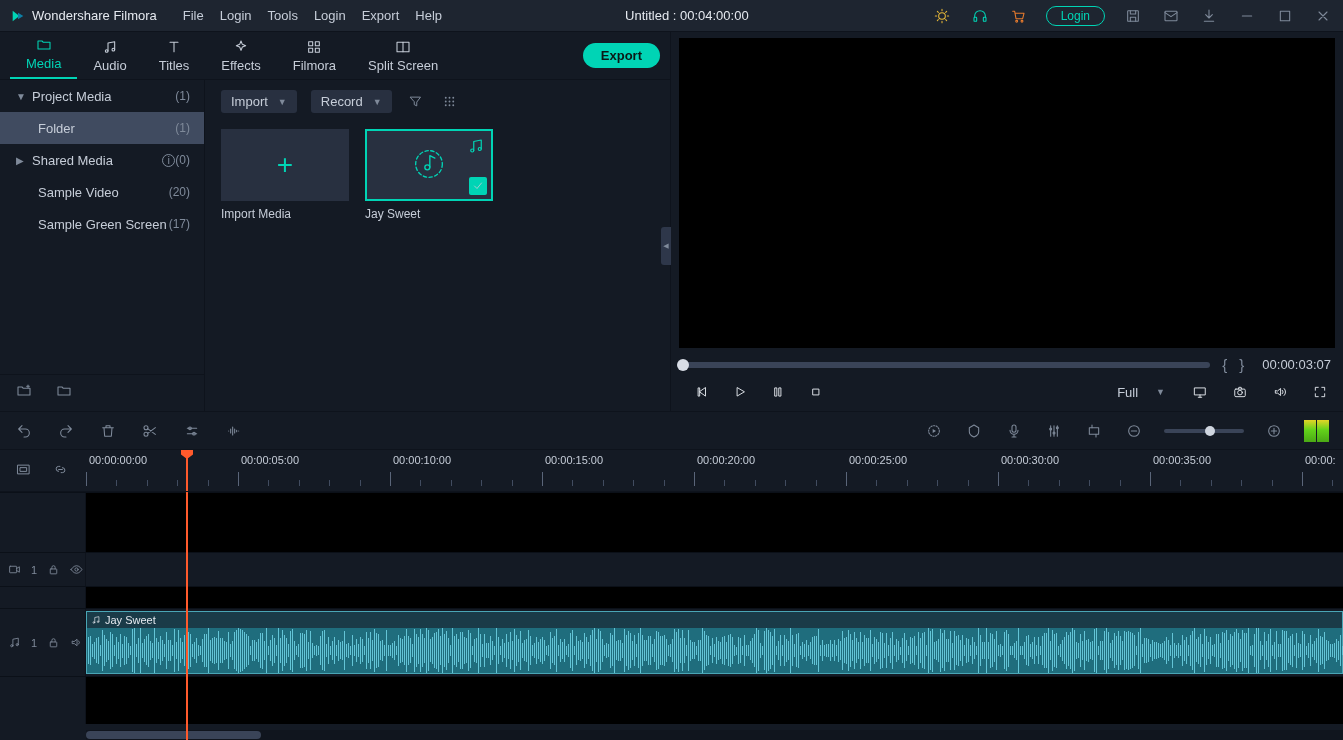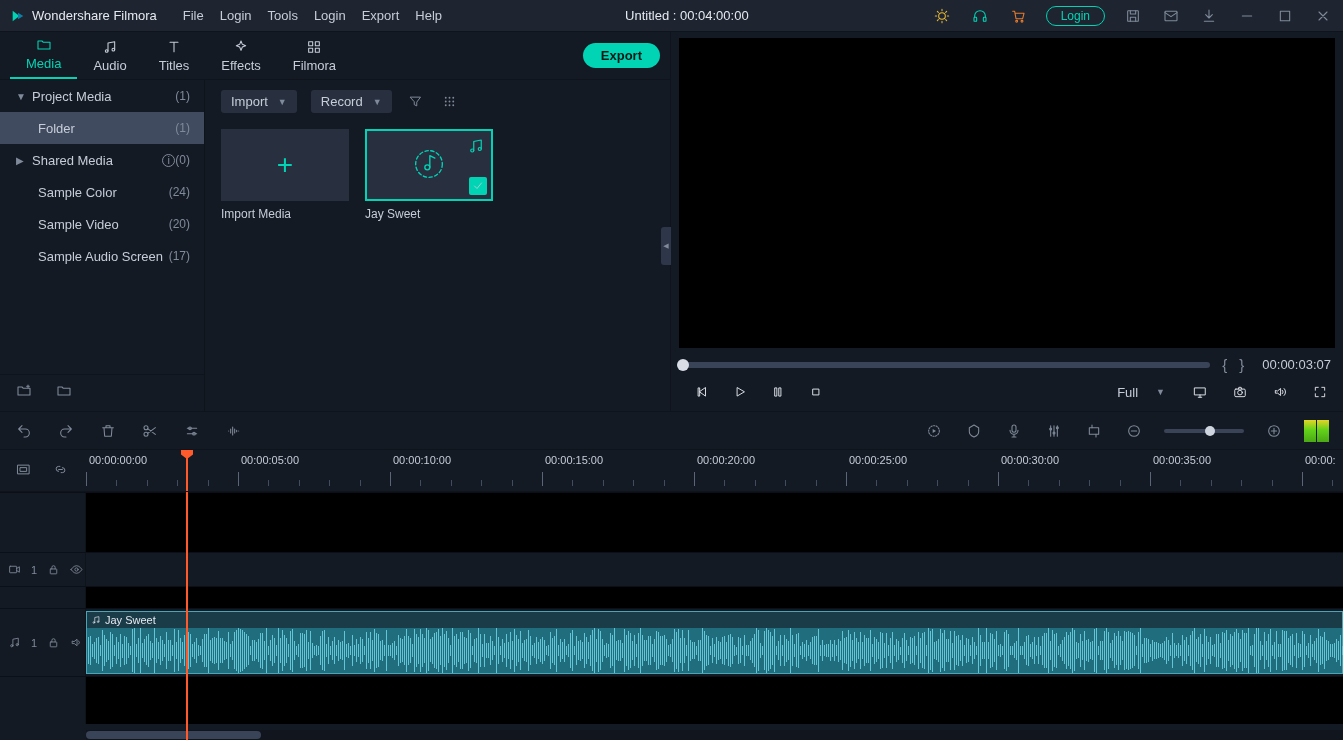--- a/index.html
+++ b/index.html
@@ -311,20 +311,29 @@
         <span class="tab-icon">
             <svg viewBox="0 0 24 24">
               <rect x="4" y="4" width="6" height="6"></rect>
               <rect x="14" y="4" width="6" height="6"></rect>
               <rect x="4" y="14" width="6" height="6"></rect>
               <rect x="14" y="14" width="6" height="6"></rect>
             </svg>
           </span>
         <span>Filmora</span>
       </div>
+      <div class="tab">
+        <span class="tab-icon">
+            <svg viewBox="0 0 24 24">
+              <rect x="3" y="5" width="18" height="14"></rect>
+              <path d="M12 5v14"></path>
+            </svg>
+          </span>
+        <span>Split Screen</span>
+      </div>
       <span class="export-btn">Export</span>
     </div>
 
     <div class="inner-split">
 
       <div class="sidebar">
         <div class="side-list">
           <div class="side-item">
             <span class="arrow">▼</span>
             <span class="label">Project Media</span>
@@ -334,29 +343,25 @@
             <span class="label">Folder</span>
             <span class="count">(1)</span>
           </div>
           <div class="side-item">
             <span class="arrow">▶</span>
             <span class="label">Shared Media</span>
             <span class="info-ico">i</span>
             <span class="count">(0)</span>
           </div>
           <div class="side-item child">
-            <span class="label">Sample Color</span>
-            <span class="count">(24)</span>
-          </div>
-          <div class="side-item child">
             <span class="label">Sample Video</span>
             <span class="count">(20)</span>
           </div>
           <div class="side-item child">
-            <span class="label">Sample Audio Screen</span>
+            <span class="label">Sample Green Screen</span>
             <span class="count">(17)</span>
           </div>
         </div>
         <div class="sidebar-footer">
           <span class="sf-icon"><svg viewBox="0 0 24 24">
                 <path d="M3 6h6l2 2h10v10H3z"></path>
                 <path d="M18 3v4M16 5h4"></path>
               </svg></span>
           <span class="sf-icon"><svg viewBox="0 0 24 24">
                 <path d="M3 6h6l2 2h10v10H3z"></path>

